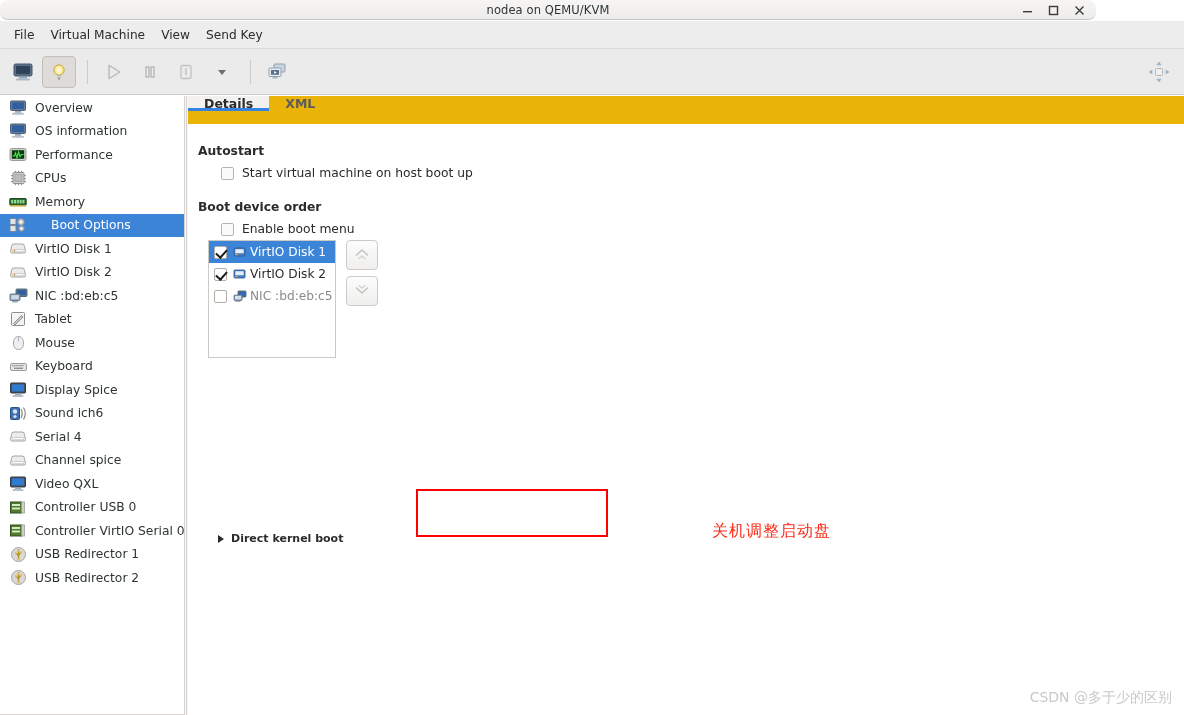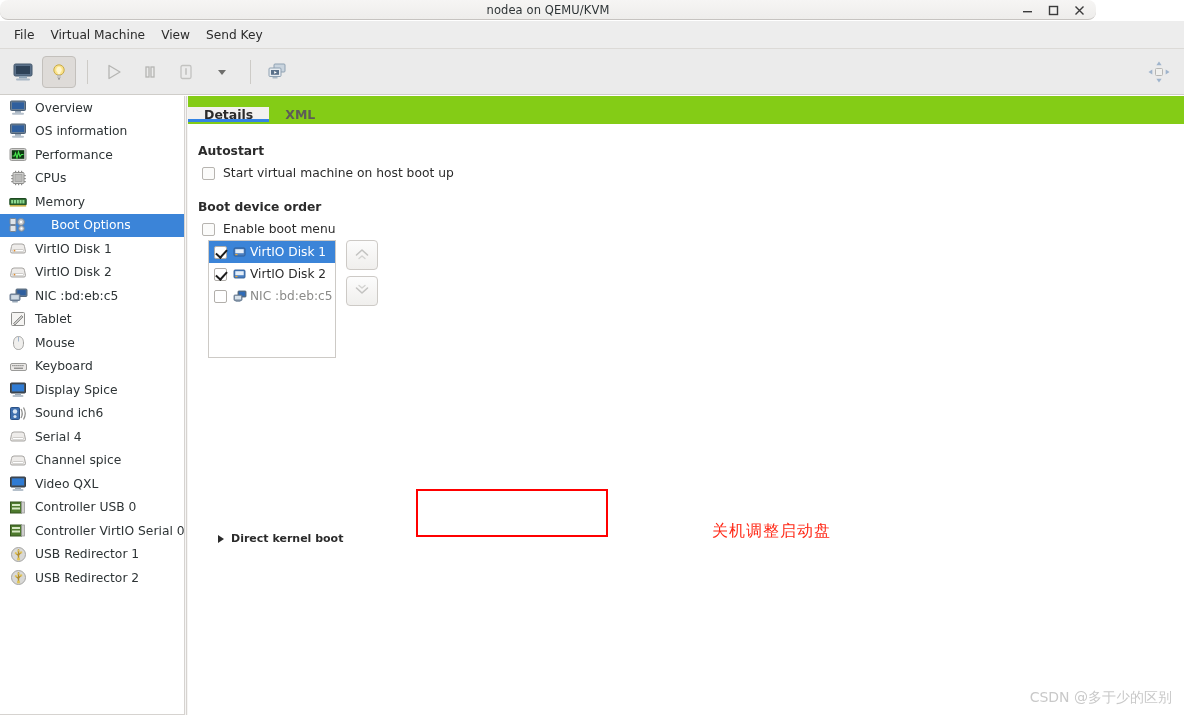--- a/index.html
+++ b/index.html
@@ -100,22 +100,22 @@
     background: #d6d3d0;
   }
 
   
   #main {
     position: absolute; left: 188px; top: 0; width: 996px; height: 619px;
     background: #ffffff;
   }
   #tabstrip {
     position: absolute; left: 0; top: 0; width: 996px; height: 36px;
-    background: #84cc16;
-    display: flex; align-items: center;
+    background: #eab308;
+    display: flex; align-items: flex-start;
   }
   .tab {
     display: flex; align-items: center; justify-content: center;
     padding: 0 16px; font-size: 12.5px; font-weight: bold;
     color: #5d5c58; cursor: default; position: relative;
   }
   .tab.active {
     background: #f2f1f0;
     color: #2b2b2b;
   }
@@ -126,21 +126,21 @@
 
   #panel {
     position: absolute; left: 0; top: 28px; width: 996px; height: 583px;
     background: #ffffff; padding: 20px 0 0 10px;
   }
   .section-title {
     font-size: 12.3px; font-weight: bold; color: #2b2b2b;
     margin: 0 0 8px 0;
   }
   .check-row {
-    display: flex; align-items: center; margin-left: 4px; margin-bottom: 4px;
+    display: flex; align-items: center; margin-left: 23px; margin-bottom: 4px;
   }
   .cbox {
     width: 13px; height: 13px; border: 1px solid #b7b4b0;
     border-radius: 2px; background: #fbfbfa; margin-right: 8px;
     flex: 0 0 13px; position: relative;
   }
   .check-label { font-size: 12.3px; color: #2b2b2b; }
 
   #autostart-block { margin-bottom: 20px; }
 

